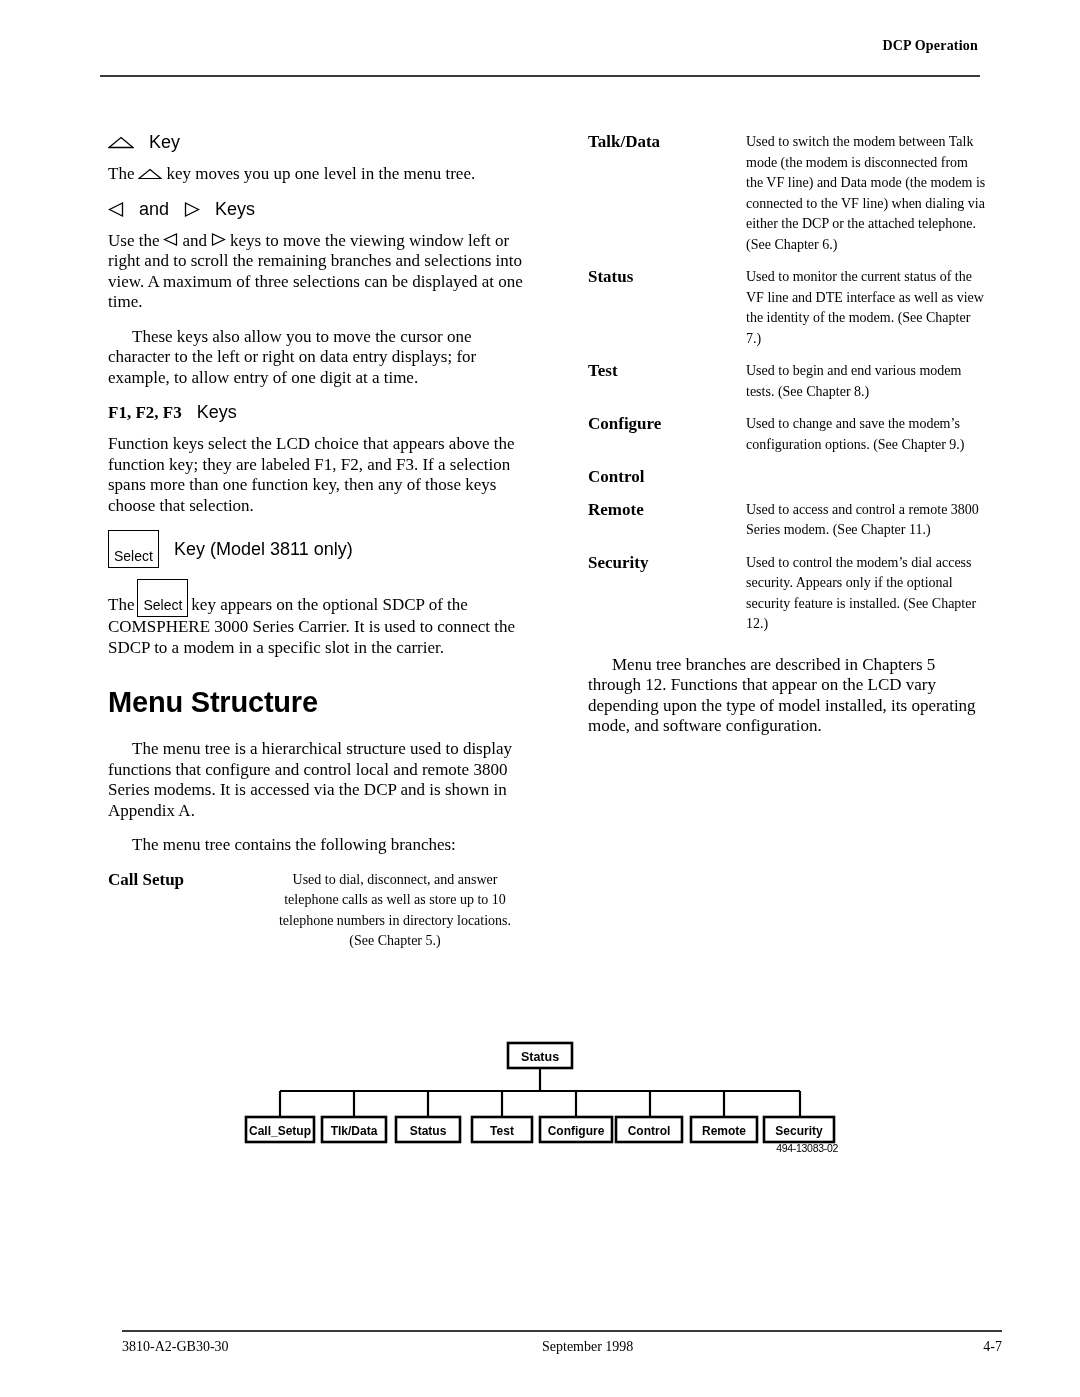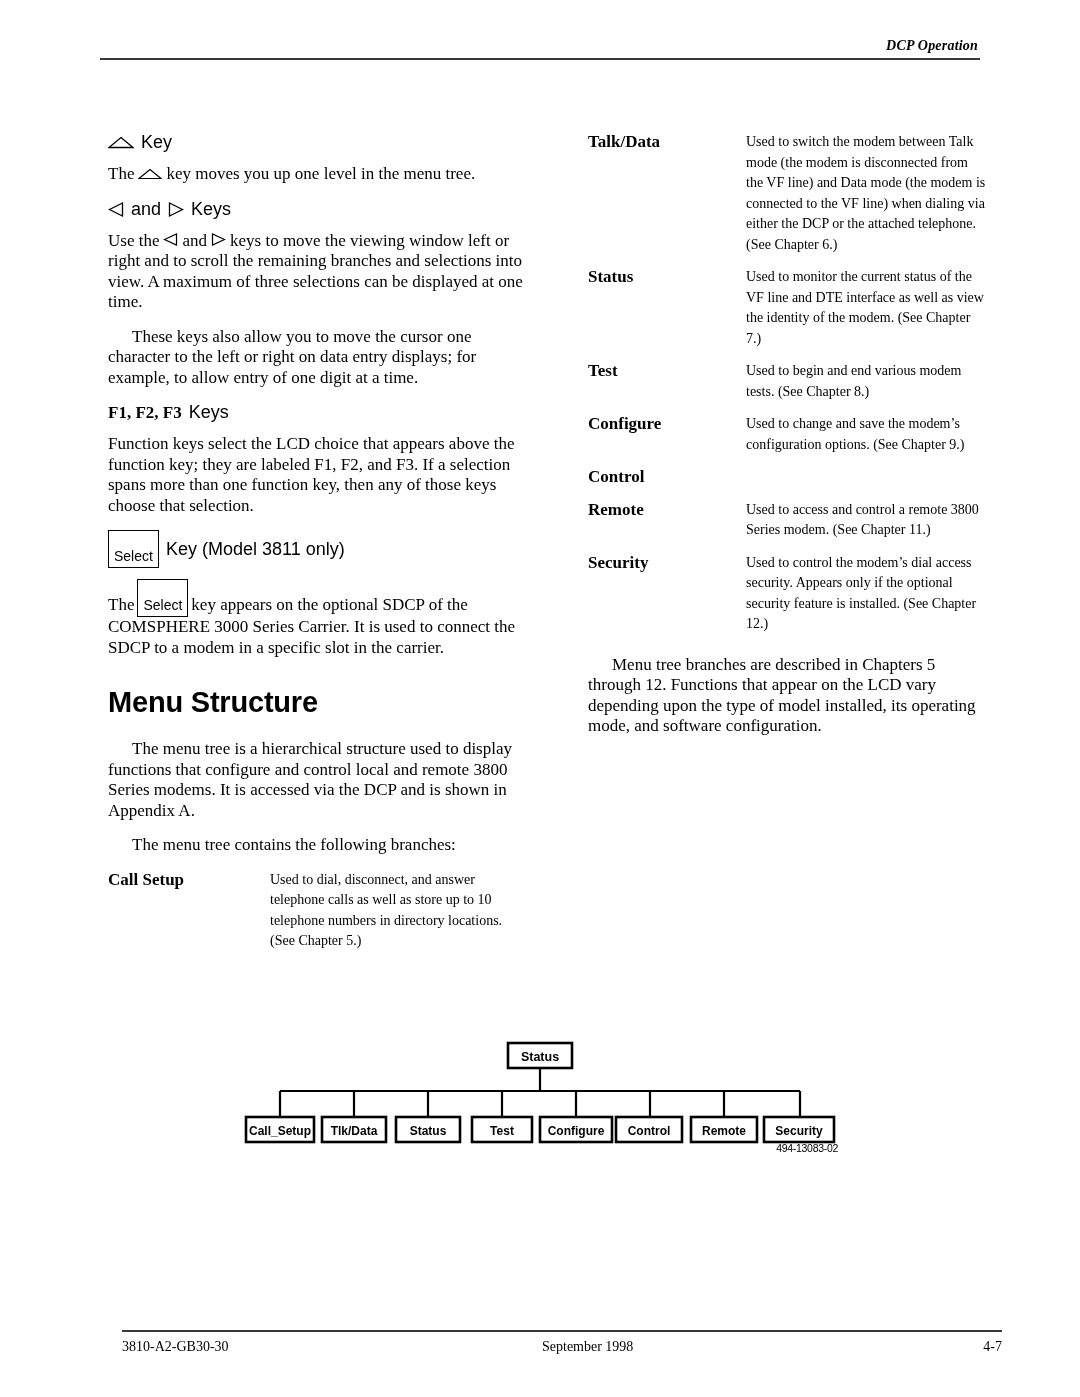--- a/index.html
+++ b/index.html
@@ -23,22 +23,21 @@
     top: 38px;
     width: 880px;
   }
   .page-header .hdr-text {
     text-align: right;
     font-family: "Liberation Serif", serif;
     font-weight: bold;
     font-size: 14px;
     letter-spacing: 0.2px;
     padding-right: 2px;
-    padding-bottom: 4px;
-    font-style: italic;
+    padding-bottom: 21px;
   }
   .rule {
     height: 0;
     border-top: 2px solid #3a3a3a;
   }
 
   
   .col {
     position: absolute;
     top: 132px;
@@ -55,21 +54,21 @@
     padding: 0;
     letter-spacing: -0.2px;
   }
   .sub-head {
     font-family: "Liberation Sans", sans-serif;
     font-size: 18px;
     font-weight: normal;
     margin: 0 0 11px 0;
     display: flex;
     align-items: center;
-    gap: 7px;
+    gap: 15px;
     white-space: nowrap;
   }
   .sub-head .bold-serif {
     font-family: "Liberation Serif", serif;
     font-weight: bold;
     font-size: 17px;
   }
 
   
   p.body {
@@ -126,21 +125,21 @@
     line-height: 20.5px;
     flex: 0 0 auto;
   }
   .defdesc {
     font-family: "Liberation Serif", serif;
     font-size: 14px;
     line-height: 20.5px;
   }
   
   .col-left .defterm { width: 162px; }
-  .col-left .defdesc { width: 250px; }
+  .col-left .defdesc { width: 250px; text-align: center; }
   
   .col-right .defterm { width: 158px; }
   .col-right .defdesc { width: 240px; }
 
   
   .figure {
     position: absolute;
     left: 100px;
     top: 1030px;
     width: 880px;

